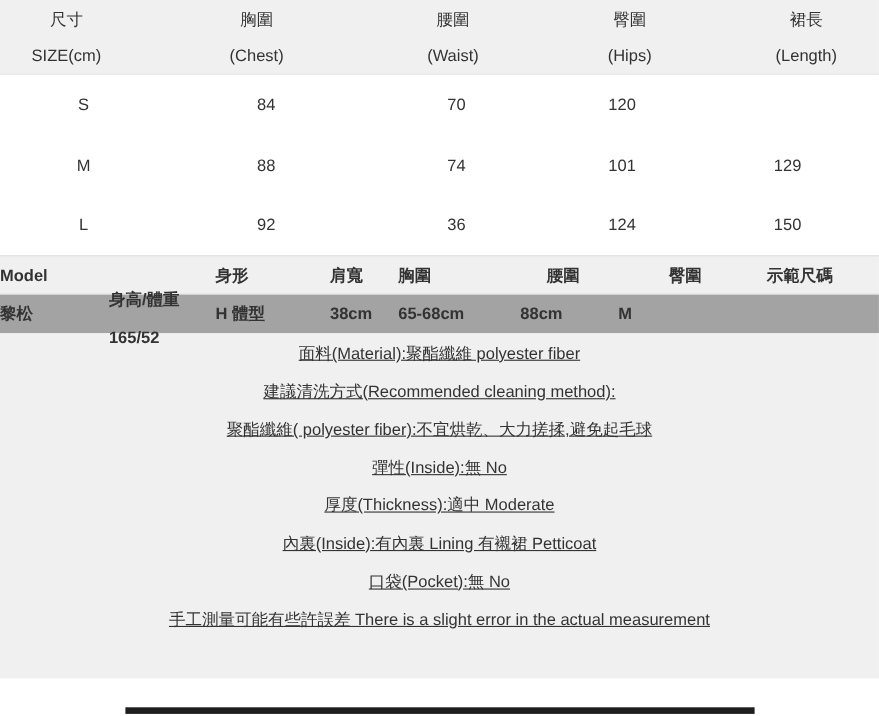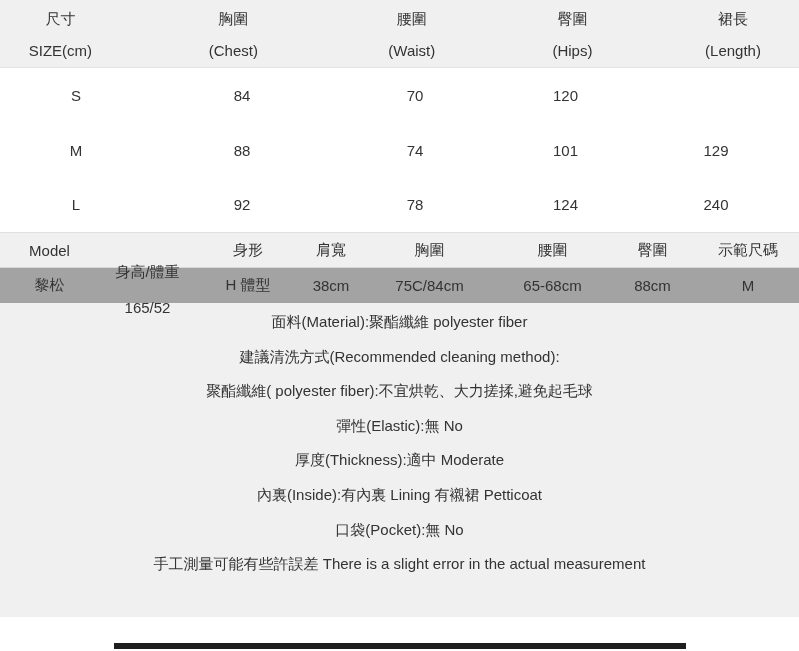--- a/index.html
+++ b/index.html
@@ -27,26 +27,26 @@
   .size-cell { text-align: center; font-size: 15px; }
   .c0 { width: 152px; } .c1 { width: 180px; } .c2 { width: 166px; }
   .c3 { width: 135px; } .c4 { width: 166px; }
   
   .model-header {
     height: 36px; background: #f0f0f0;
     border-top: 1px solid #e0e0e0; border-bottom: 1px solid #d9d9d9;
     display: flex; align-items: center;
   }
   .model-values { height: 35px; background: #a3a3a3; display: flex; align-items: center; }
-  .m-cell { text-align: center; font-size: 15px; }
+  .m-cell { text-align: left; font-size: 15px; font-weight: bold; }
   .m0 { width: 99px; } .m1 { width: 97px; margin-top: 44px; } .m2 { width: 104px; } .m3 { width: 62px; }
   .m4 { width: 135px; } .m5 { width: 111px; } .m6 { width: 89px; } .m7 { width: 102px; }
   
   .info { height: 314px; background: #f0f0f0; padding-top: 2px; }
-  .info-line { line-height: 34.6px; text-align: center; font-size: 15px; color: #333; }
+  .info-line { line-height: 34.6px; text-align: center; font-size: 15px; color: #333; text-decoration: underline; }
   
   .footer { height: 34px; background: #ffffff; display: flex; justify-content: center; }
   .bottom-bar { margin-top: 26px; width: 572px; height: 6px; background: #1e1e1e; }
 </style>
 </head>
 <body>
 
 <div class="page">
 
   <div class="size-header">
@@ -82,53 +82,52 @@
     <div class="size-row">
       <div class="size-cell c0">M</div>
       <div class="size-cell c1">88</div>
       <div class="size-cell c2">74</div>
       <div class="size-cell c3">101</div>
       <div class="size-cell c4">129</div>
     </div>
     <div class="size-row">
       <div class="size-cell c0">L</div>
       <div class="size-cell c1">92</div>
-      <div class="size-cell c2">78</div>
+      <div class="size-cell c2">36</div>
       <div class="size-cell c3">124</div>
-      <div class="size-cell c4">240</div>
+      <div class="size-cell c4">150</div>
     </div>
   </div>
 
   <div class="model-header">
     <div class="m-cell m0">Model</div>
     <div class="m-cell m1">身高/體重</div>
     <div class="m-cell m2">身形</div>
     <div class="m-cell m3">肩寬</div>
     <div class="m-cell m4">胸圍</div>
     <div class="m-cell m5">腰圍</div>
     <div class="m-cell m6">臀圍</div>
     <div class="m-cell m7">示範尺碼</div>
   </div>
 
   <div class="model-values">
     <div class="m-cell m0">黎松</div>
     <div class="m-cell m1">165/52</div>
     <div class="m-cell m2">H 體型</div>
     <div class="m-cell m3">38cm</div>
-    <div class="m-cell m4">75C/84cm</div>
     <div class="m-cell m5">65-68cm</div>
     <div class="m-cell m6">88cm</div>
     <div class="m-cell m7">M</div>
   </div>
 
   <div class="info">
     <div class="info-line">面料(Material):聚酯纖維  polyester fiber</div>
     <div class="info-line">建議清洗方式(Recommended cleaning method):</div>
     <div class="info-line">聚酯纖維( polyester fiber):不宜烘乾、大力搓揉,避免起毛球</div>
-    <div class="info-line">彈性(Elastic):無 No</div>
+    <div class="info-line">彈性(Inside):無 No</div>
     <div class="info-line">厚度(Thickness):適中 Moderate</div>
     <div class="info-line">內裏(Inside):有內裏 Lining  有襯裙 Petticoat</div>
     <div class="info-line">口袋(Pocket):無 No</div>
     <div class="info-line">手工測量可能有些許誤差  There is a slight error in the actual measurement</div>
   </div>
 
   <div class="footer">
     <div class="bottom-bar"></div>
   </div>
 

